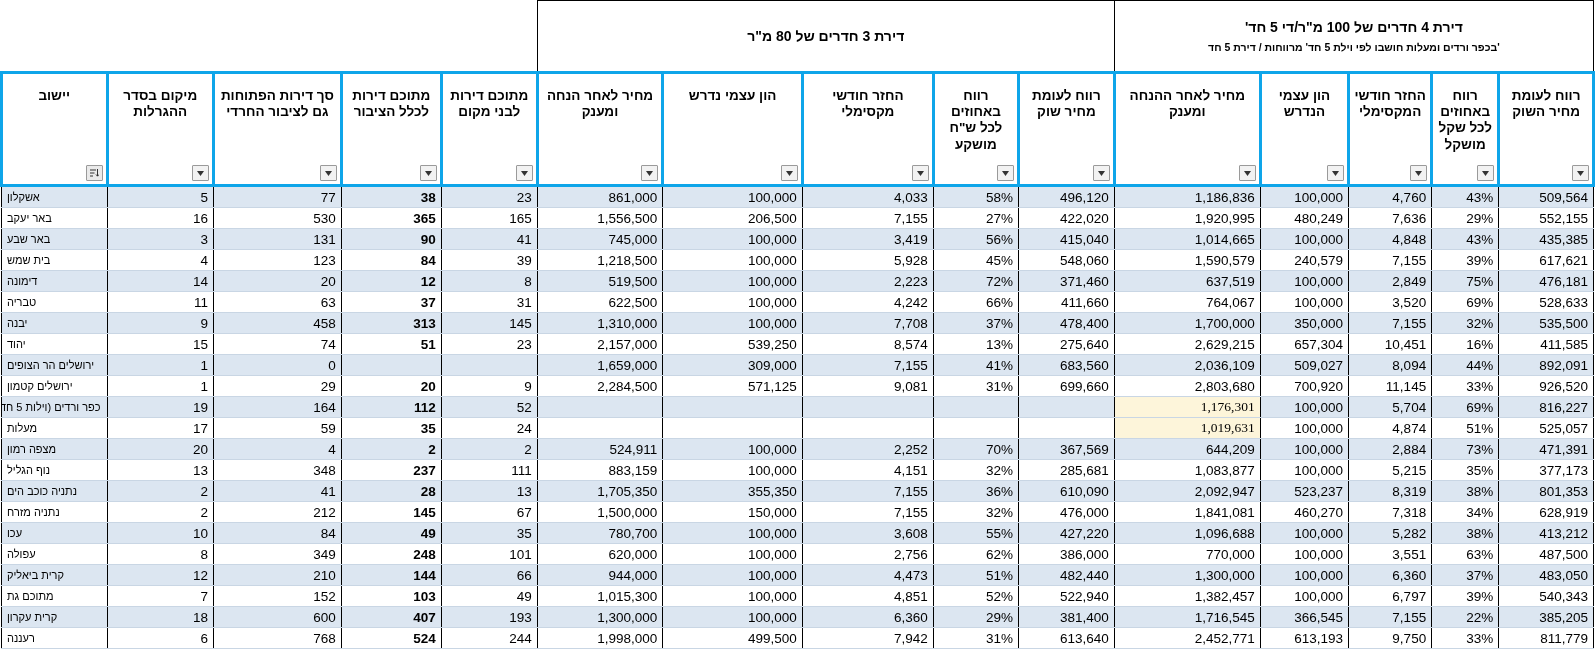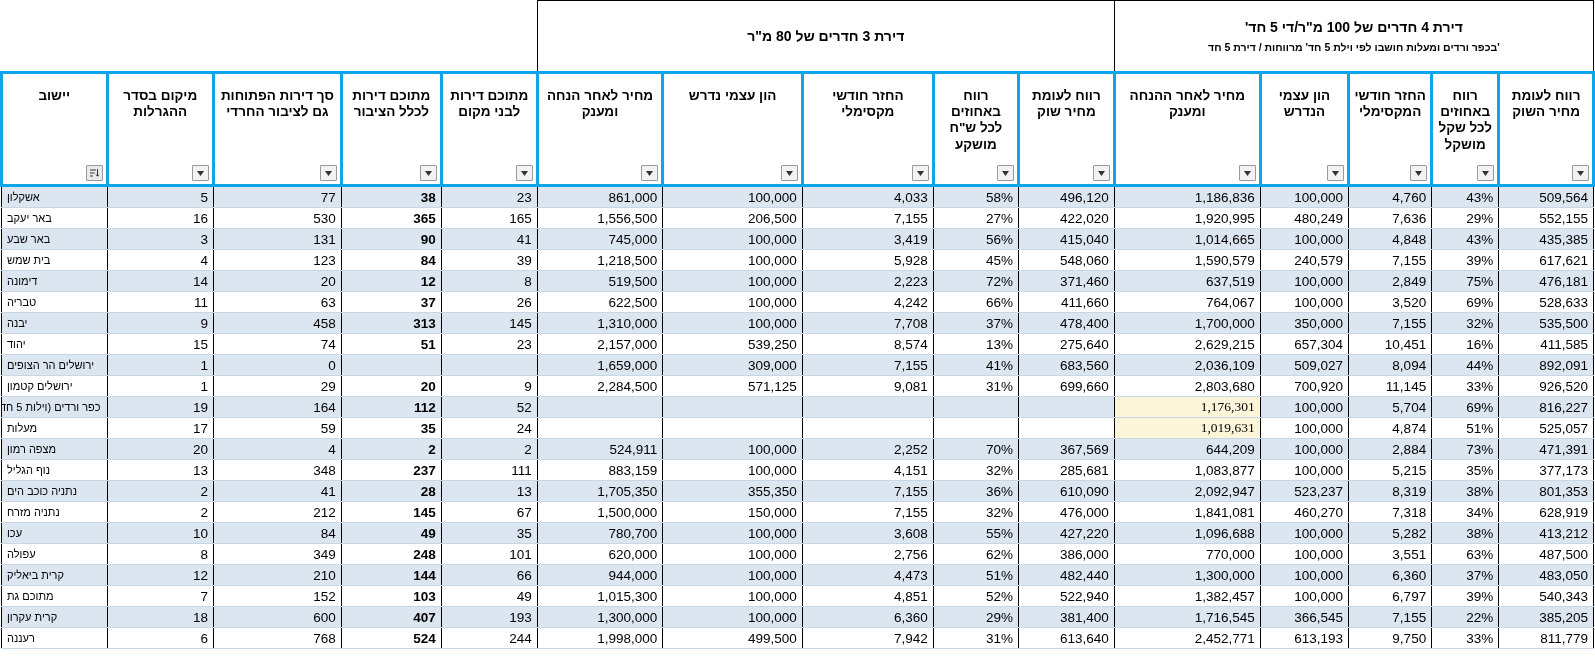--- a/index.html
+++ b/index.html
@@ -315,21 +315,21 @@
           <td class="cell num">528,633</td>
           <td class="cell num">69%</td>
           <td class="cell num">3,520</td>
           <td class="cell num">100,000</td>
           <td class="cell num">764,067</td>
           <td class="cell num">411,660</td>
           <td class="cell num">66%</td>
           <td class="cell num">4,242</td>
           <td class="cell num">100,000</td>
           <td class="cell num">622,500</td>
-          <td class="cell num">26</td>
+          <td class="cell num">31</td>
           <td class="cell num bold">37</td>
           <td class="cell num">63</td>
           <td class="cell num">11</td>
           <td class="cell name">טבריה</td>
         </tr>
         <tr class="band">
           <td class="cell num">535,500</td>
           <td class="cell num">32%</td>
           <td class="cell num">7,155</td>
           <td class="cell num">350,000</td>

